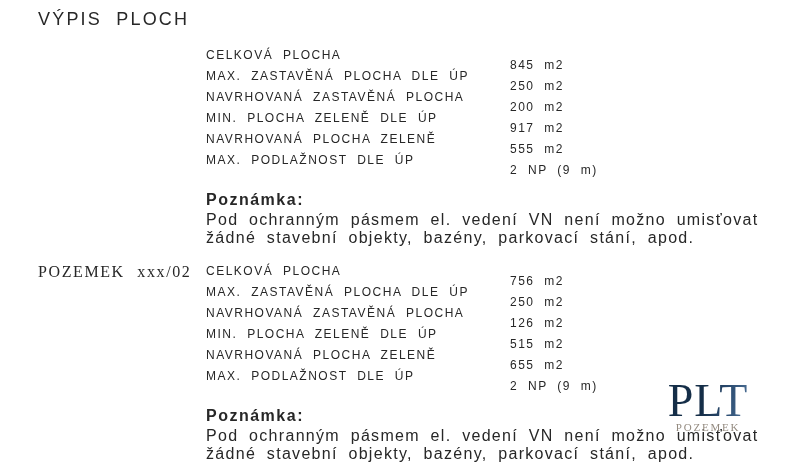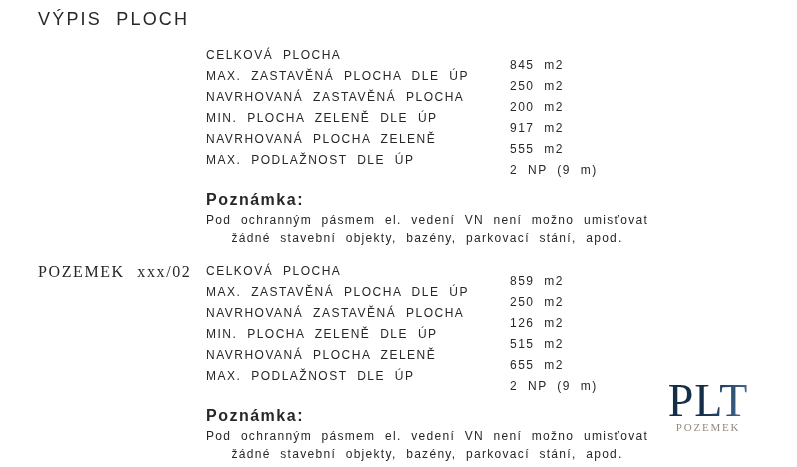--- a/index.html
+++ b/index.html
@@ -56,26 +56,25 @@
     left: 206px;
     font-size: 16px;
     letter-spacing: 1.5px;
     line-height: 21px;
     white-space: nowrap;
     font-weight: bold;
   }
   .note-lines {
     position: absolute;
     left: 206px;
-    font-size: 12px;
+    font-size: 16px;
     letter-spacing: 1.3px;
     word-spacing: 5px;
     line-height: 18px;
     white-space: nowrap;
-    text-align: center;
   }
   .pos-parcel-1 { top: 45px; }
   .pos-rows-1 { top: 45px; }
   .pos-noteh-1 { top: 189px; }
   .pos-notel-1 { top: 211px; }
   .pos-parcel-2 { top: 261px; font-family: Liberation Serif, serif; }
   .pos-rows-2 { top: 261px; }
   .pos-noteh-2 { top: 405px; }
   .pos-notel-2 { top: 427px; }
   .logo {
@@ -141,21 +140,21 @@
   <div class="note-heading pos-noteh-1">Poznámka:</div>
   <div class="note-lines pos-notel-1">
     <div>Pod ochranným pásmem el. vedení VN není možno umisťovat</div>
     <div>žádné stavební objekty, bazény, parkovací stání, apod.</div>
   </div>
 
   <div class="parcel-label pos-parcel-2">POZEMEK xxx/02</div>
   <div class="rows pos-rows-2">
     <div class="row">
       <span class="label">CELKOVÁ PLOCHA</span>
-      <span class="value">859 m2</span>
+      <span class="value">756 m2</span>
     </div>
     <div class="row">
       <span class="label">MAX. ZASTAVĚNÁ PLOCHA DLE ÚP</span>
       <span class="value">250 m2</span>
     </div>
     <div class="row">
       <span class="label">NAVRHOVANÁ ZASTAVĚNÁ PLOCHA</span>
       <span class="value">126 m2</span>
     </div>
     <div class="row">

